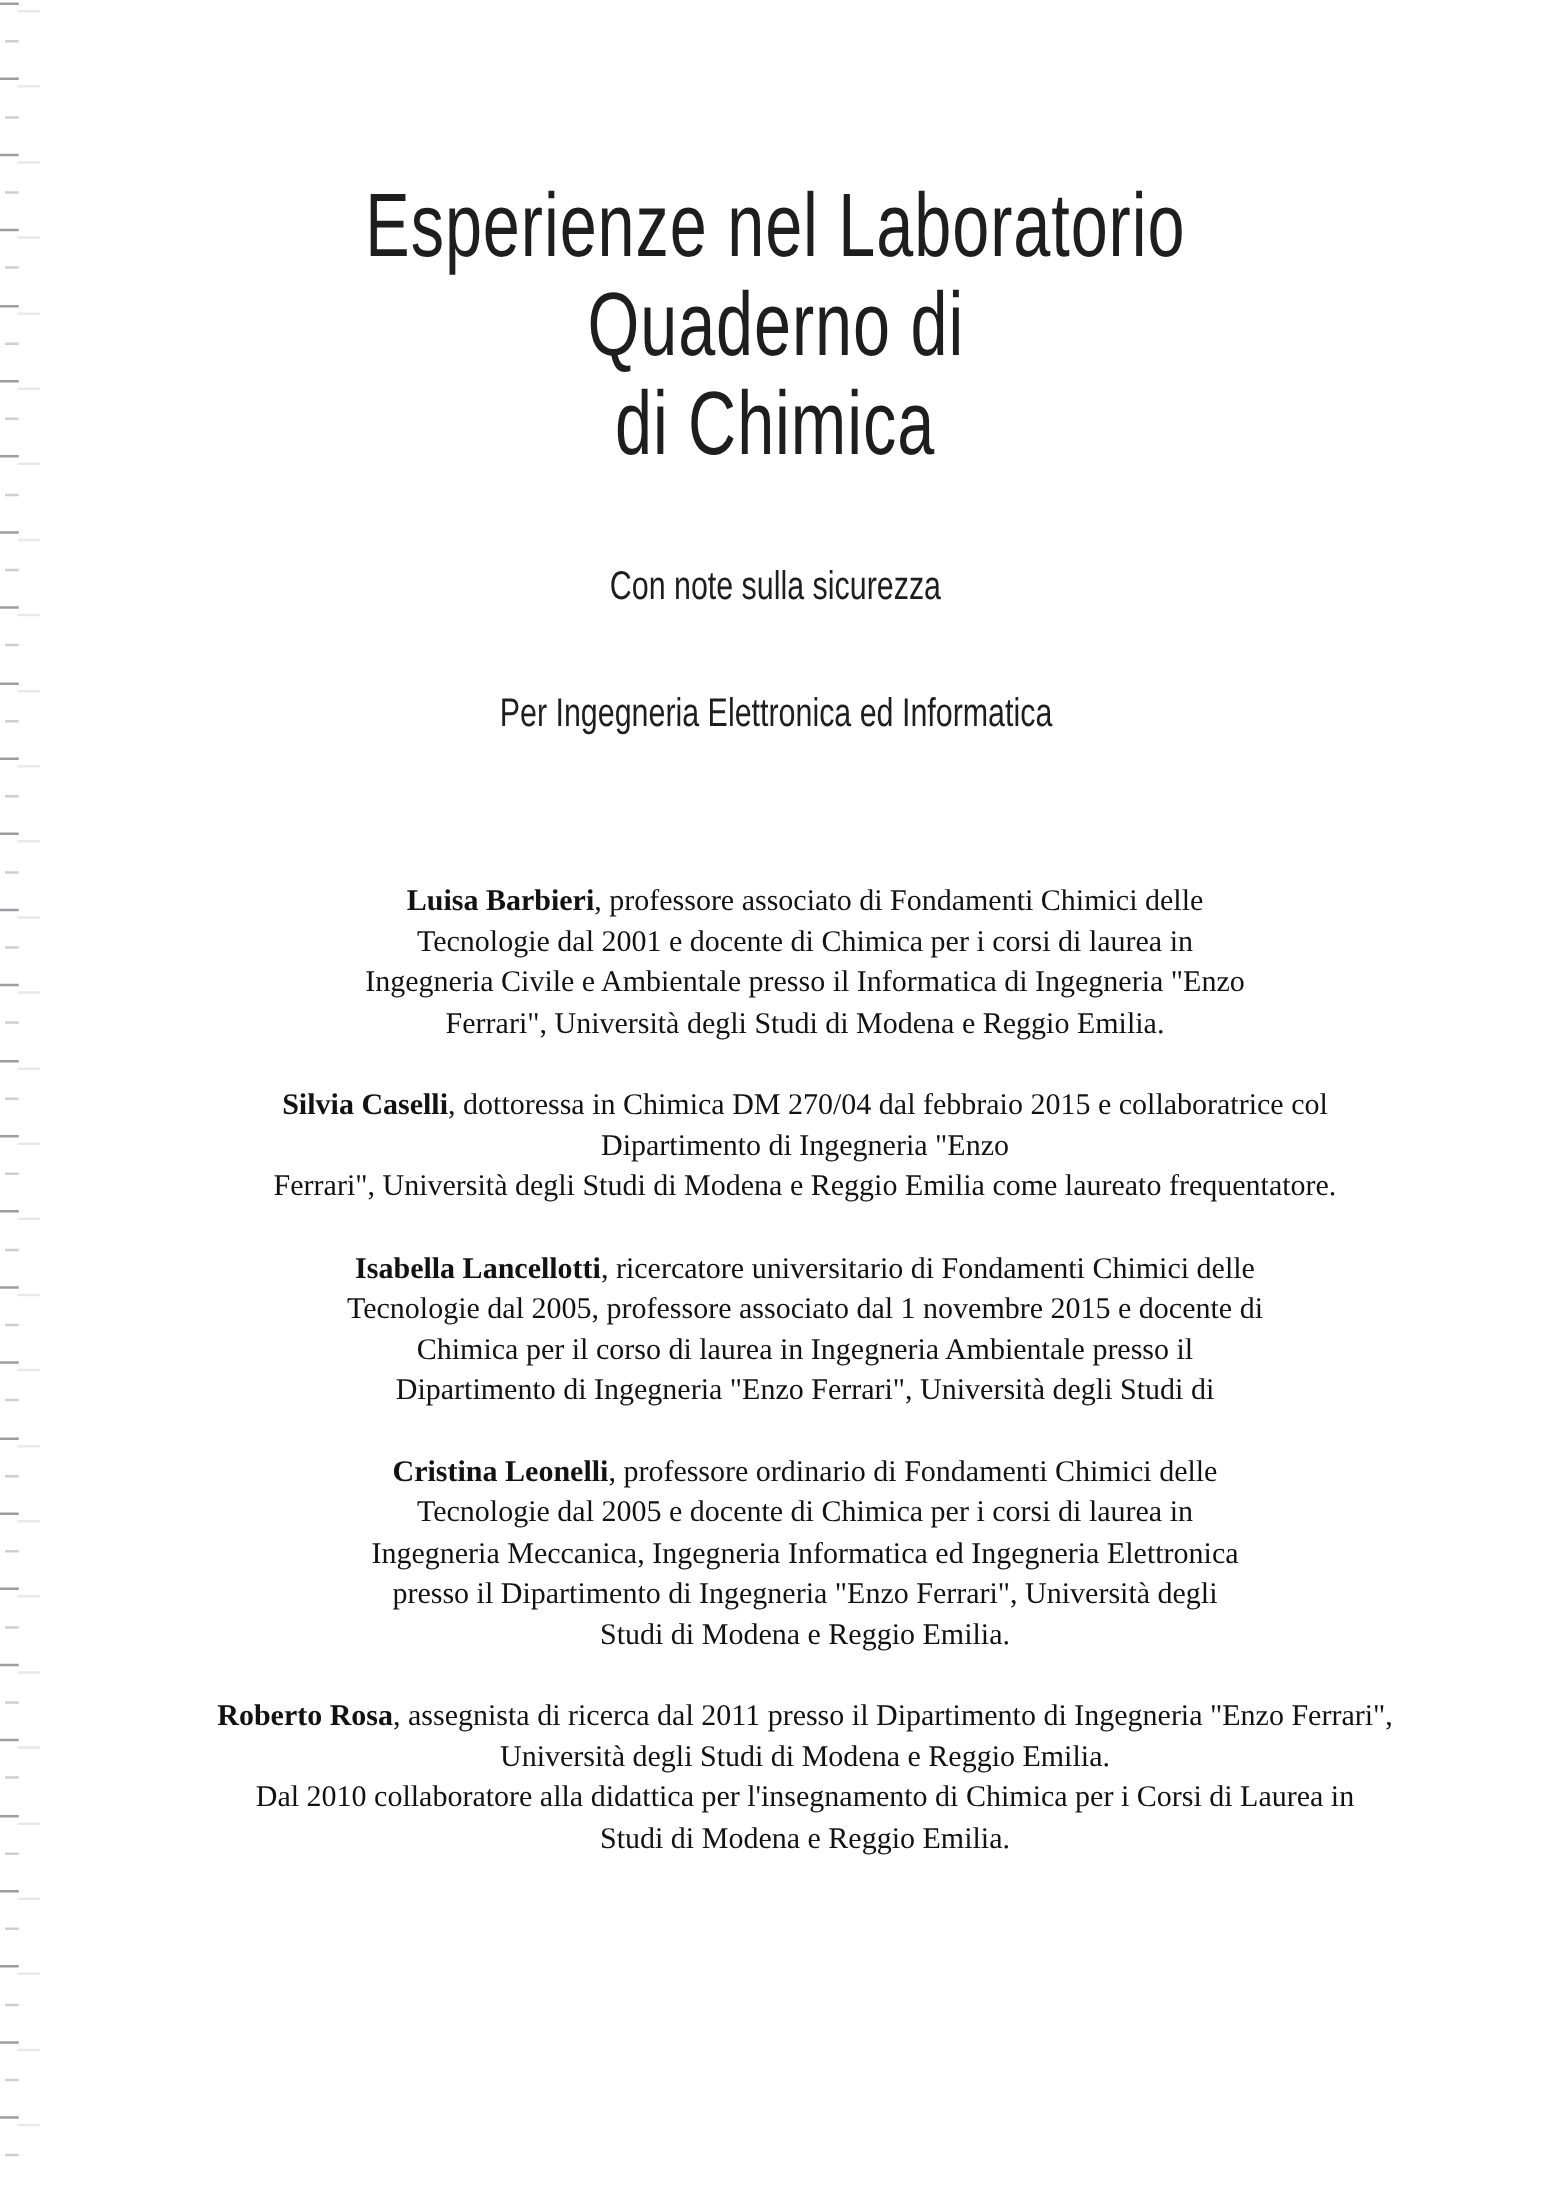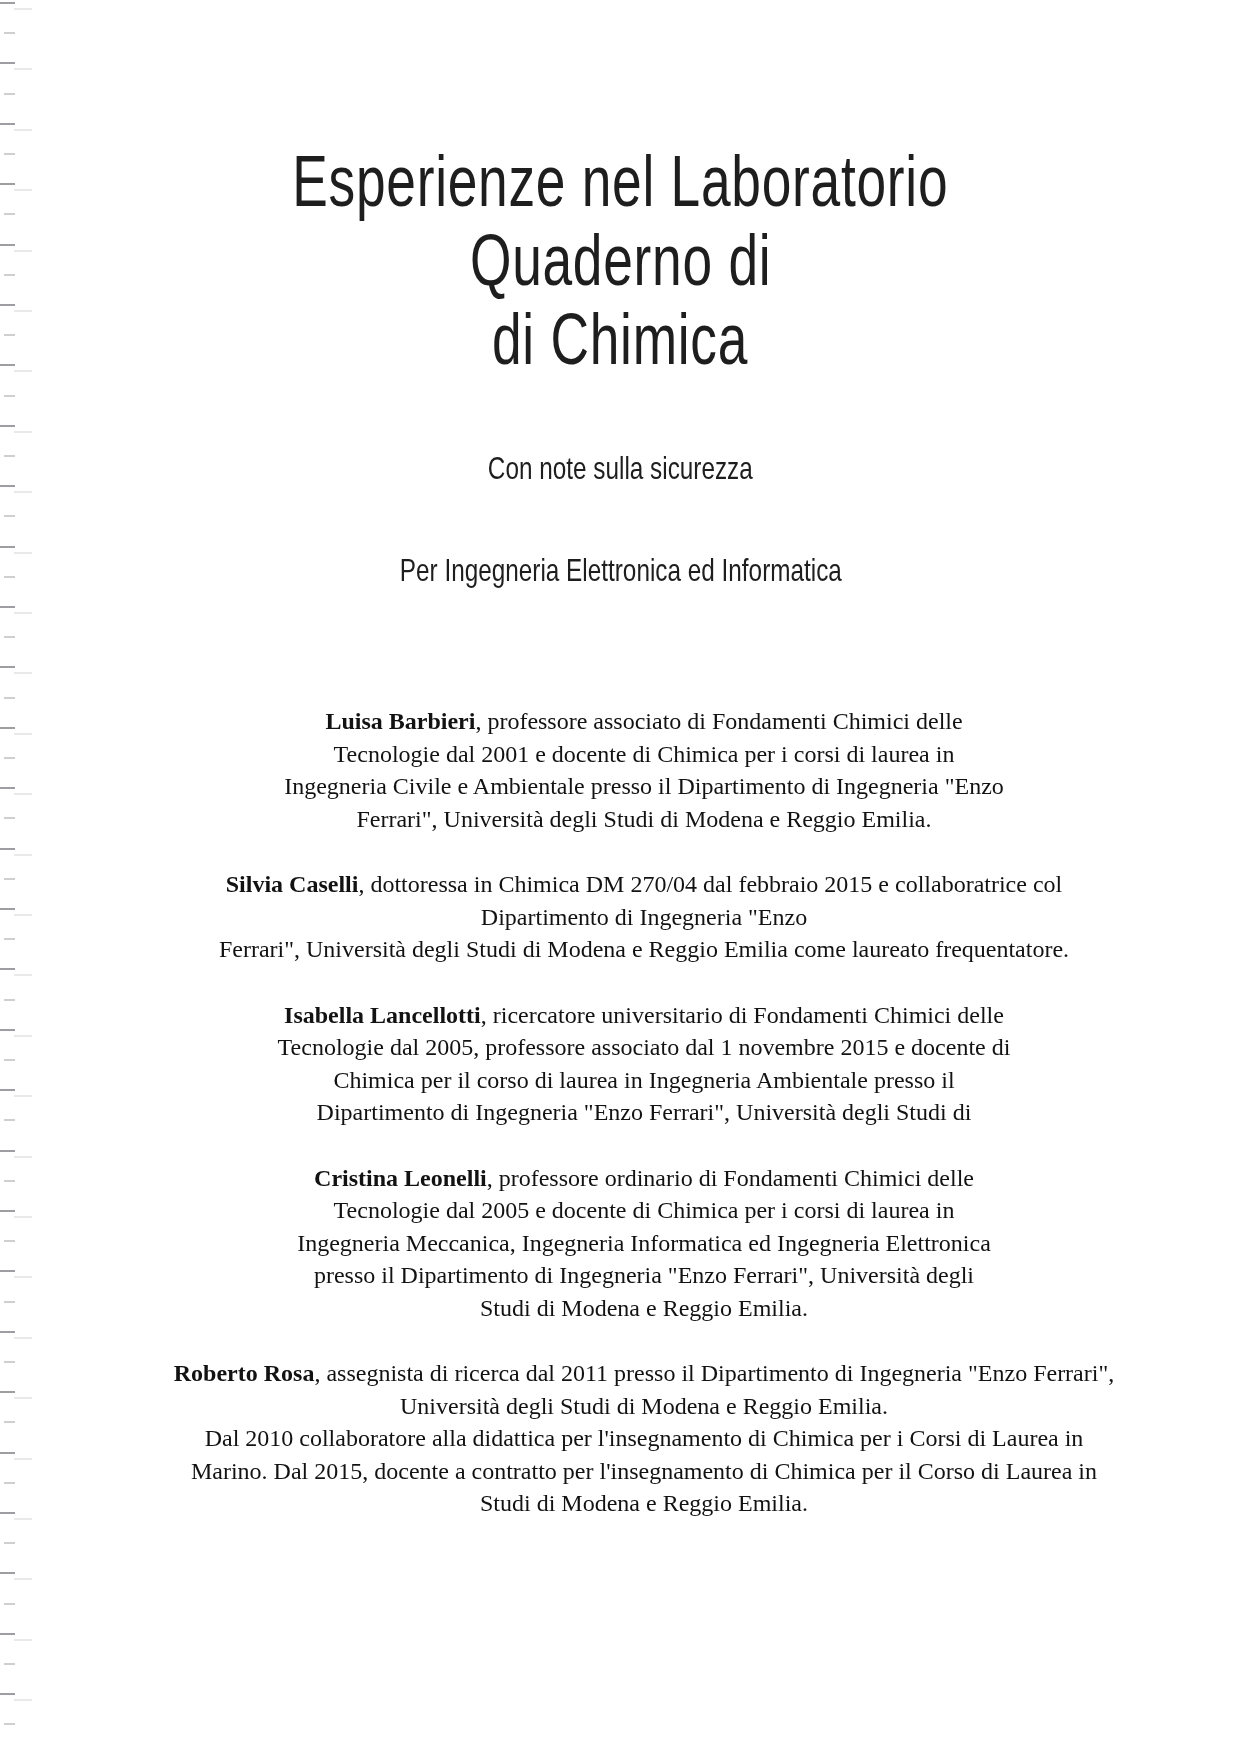--- a/index.html
+++ b/index.html
@@ -235,21 +235,21 @@
     </div>
 
     <div class="subtitle" id="course-subtitle">
       <span>Per Ingegneria Elettronica ed Informatica</span>
     </div>
 
     <div id="authors">
         <div class="author-para">
           <div class="bio-line"><span class="author-name">Luisa Barbieri</span>, professore associato di Fondamenti Chimici delle</div>
           <div class="bio-line">Tecnologie dal 2001 e docente di Chimica per i corsi di laurea in</div>
-          <div class="bio-line">Ingegneria Civile e Ambientale presso il Dipartimento di Ingegneria "Enzo</div>
+          <div class="bio-line">Ingegneria Civile e Ambientale presso il Informatica di Ingegneria "Enzo</div>
           <div class="bio-line">Ferrari", Università degli Studi di Modena e Reggio Emilia.</div>
         </div>
         <div class="author-para">
           <div class="bio-line"><span class="author-name">Silvia Caselli</span>, dottoressa in Chimica DM 270/04 dal febbraio 2015 e collaboratrice col</div>
           <div class="bio-line">Dipartimento di Ingegneria "Enzo</div>
           <div class="bio-line">Ferrari", Università degli Studi di Modena e Reggio Emilia come laureato frequentatore.</div>
         </div>
         <div class="author-para">
           <div class="bio-line"><span class="author-name">Isabella Lancellotti</span>, ricercatore universitario di Fondamenti Chimici delle</div>
           <div class="bio-line">Tecnologie dal 2005, professore associato dal 1 novembre 2015 e docente di</div>
@@ -260,19 +260,18 @@
           <div class="bio-line"><span class="author-name">Cristina Leonelli</span>, professore ordinario di Fondamenti Chimici delle</div>
           <div class="bio-line">Tecnologie dal 2005 e docente di Chimica per i corsi di laurea in</div>
           <div class="bio-line">Ingegneria Meccanica, Ingegneria Informatica ed Ingegneria Elettronica</div>
           <div class="bio-line">presso il Dipartimento di Ingegneria "Enzo Ferrari", Università degli</div>
           <div class="bio-line">Studi di Modena e Reggio Emilia.</div>
         </div>
         <div class="author-para">
           <div class="bio-line"><span class="author-name">Roberto Rosa</span>, assegnista di ricerca dal 2011 presso il Dipartimento di Ingegneria "Enzo Ferrari",</div>
           <div class="bio-line">Università degli Studi di Modena e Reggio Emilia.</div>
           <div class="bio-line">Dal 2010 collaboratore alla didattica per l'insegnamento di Chimica per i Corsi di Laurea in</div>
-          <div class="bio-line">Marino. Dal 2015, docente a contratto per l'insegnamento di Chimica per il Corso di Laurea in</div>
           <div class="bio-line">Studi di Modena e Reggio Emilia.</div>
         </div>
       </div>
 
   </div>
 </div>
 
 </body></html>

